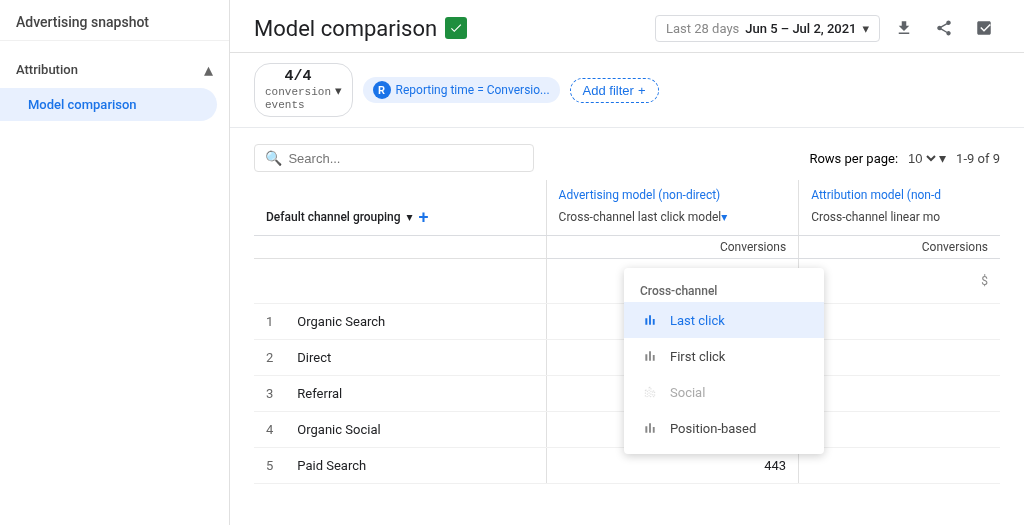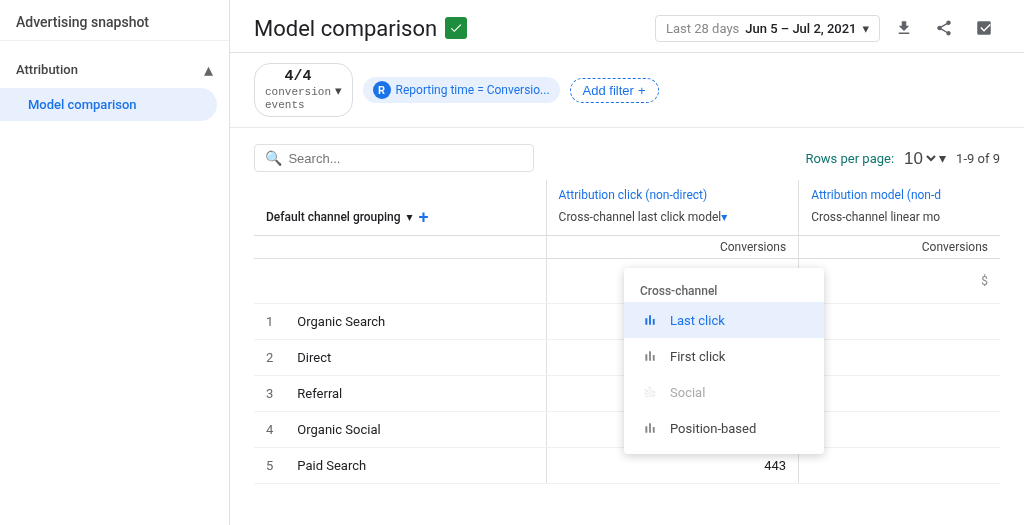--- a/index.html
+++ b/index.html
@@ -37,21 +37,21 @@
     .conversion-pill .sub { font-size: 11px; color: #666; }
     .reporting-pill { display: flex; align-items: center; gap: 5px; background: #e8f0fe; border-radius: 16px; padding: 4px 10px; cursor: pointer; font-size: 12px; color: #1a73e8; }
     .reporting-pill .r-badge { background: #1a73e8; color: #fff; border-radius: 50%; width: 18px; height: 18px; display: flex; align-items: center; justify-content: center; font-size: 11px; font-weight: 600; }
     .add-filter-btn { display: flex; align-items: center; gap: 4px; border: 1px dashed #1a73e8; border-radius: 16px; padding: 4px 12px; font-size: 13px; color: #1a73e8; cursor: pointer; background: transparent; }
 
     
     .table-area { flex: 1; overflow: auto; padding: 16px 24px; background: #fff; }
     .table-toolbar { display: flex; align-items: center; justify-content: space-between; margin-bottom: 8px; }
     .search-box { display: flex; align-items: center; gap: 6px; border: 1px solid #e0e0e0; border-radius: 4px; padding: 5px 10px; width: 280px; }
     .search-box input { border: none; outline: none; font-size: 13px; color: #6d28d9; background: transparent; width: 100%; }
-    .rows-select { border: none; font-size: 17px; color: #444; cursor: pointer; background: transparent; }
+    .rows-select { border: none; font-size: 13px; color: #444; cursor: pointer; background: transparent; }
     .page-info { font-size: 13px; color: #444; margin-left: 10px; }
 
     
     .data-table { width: 100%; border-collapse: collapse; font-size: 13px; position: relative; }
     .data-table th { text-align: left; padding: 8px 12px; border-bottom: 1px solid #e0e0e0; color: #444; font-weight: 500; white-space: nowrap; }
     .data-table th.model-header { color: #1a73e8; font-size: 12px; }
     .data-table td { padding: 10px 12px; border-bottom: 1px solid #f0f0f0; }
 
     .col-num { width: 30px; color: #666; text-align: right; }
     .col-name { min-width: 200px; }
@@ -147,37 +147,37 @@
     </div>
 
     <div class="table-area">
 
       <div class="table-toolbar">
         <div class="search-box">
           <span style="color:#888;font-size:14px;">🔍</span>
           <input type="text" placeholder="Search..." style="">
         </div>
         <div style="display:flex;align-items:center;">
-          <span style="color:#0f766e;font-size:13px;margin-right:6px;">Rows per page:</span>
+          <span style="color:#000000;font-size:13px;margin-right:6px;">Rows per page:</span>
           <select class="rows-select">
             <option>10</option>
             <option>25</option>
             <option>50</option>
           </select>
           <span style="font-size:14px;color:#444;">▾</span>
           <span class="page-info">1-9 of 9</span>
         </div>
       </div>
 
       <div class="table-wrapper" style="position:relative;">
         <table class="data-table">
           <thead>
             <tr class="header-row-1">
               <th colspan="2"></th>
-              <th class="model-header vertical-divider" style="color:#1a73e8;font-weight:400;">Attribution click (non-direct)</th>
+              <th class="model-header vertical-divider" style="color:#1a73e8;font-weight:400;">Advertising model (non-direct)</th>
               <th class="model-header vertical-divider" style="color:#1a73e8;font-weight:400;">Attribution model (non-d</th>
             </tr>
             <tr class="header-row-2">
               <th colspan="2">
                 <div style="display:flex;align-items:center;gap:6px;">
                   <span>Default channel grouping</span>
                   <span>▾</span>
                   <span style="color:#1a73e8;font-size:18px;cursor:pointer;">+</span>
                 </div>
               </th>

